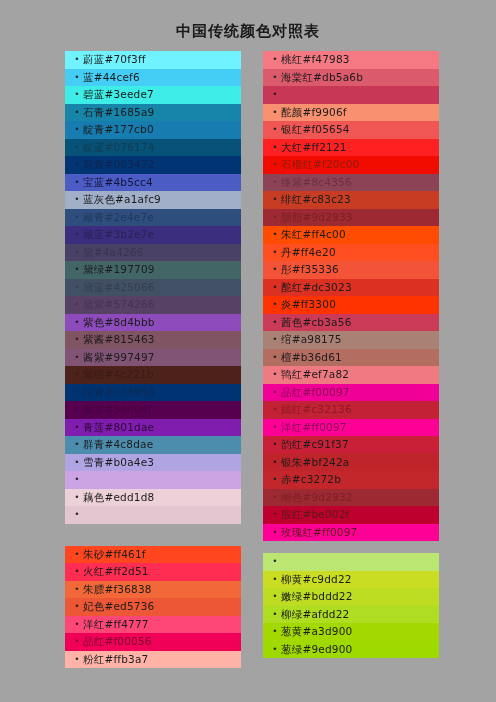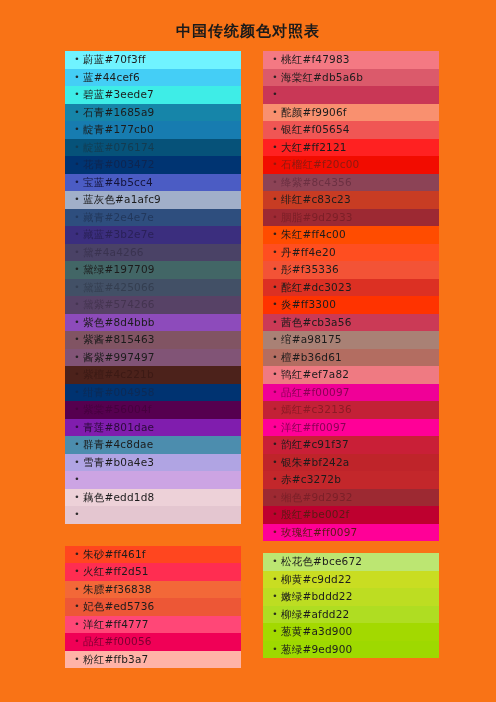--- a/index.html
+++ b/index.html
@@ -11,21 +11,21 @@
     width: 496px;
     height: 702px;
     font-family: "DejaVu Sans", "Liberation Sans", sans-serif;
     overflow: hidden;
     position: relative;
   }
   .page {
     width: 496px;
     height: 702px;
     position: relative;
-    background: #f97316;
+    background: #a3a3a3;
   }
   .title {
     text-align: center;
     font-size: 15px;
     font-weight: bold;
     color: #1a1a1a;
     letter-spacing: 1px;
     padding-top: 22px;
     padding-bottom: 10px;
     font-family: "DejaVu Sans", "Liberation Sans", sans-serif;
@@ -336,21 +336,20 @@
           </div>
           <div class="row" style="background: rgb(255, 0, 151); color: rgb(90, 26, 20);">
             <span class="bullet">•</span>
             <span class="label">玫瑰红#ff0097</span>
           </div>
         </div>
       <div class="spacer" style="height: 12px;"></div>
       <div class="block">
           <div class="row" style="background: rgb(188, 230, 114); color: rgb(28, 28, 28);">
             <span class="bullet">•</span>
-            <span class="label">松花色#bce672</span>
           </div>
           <div class="row" style="background: rgb(201, 221, 34); color: rgb(28, 28, 28);">
             <span class="bullet">•</span>
             <span class="label">柳黄#c9dd22</span>
           </div>
           <div class="row" style="background: rgb(189, 221, 34); color: rgb(28, 28, 28);">
             <span class="bullet">•</span>
             <span class="label">嫩绿#bddd22</span>
           </div>
           <div class="row" style="background: rgb(175, 221, 34); color: rgb(28, 28, 28);">

